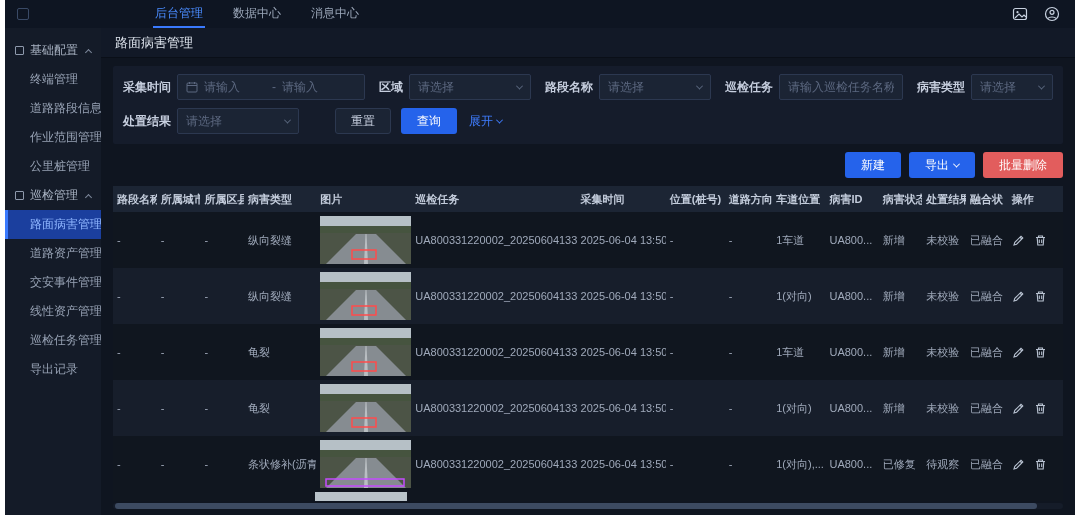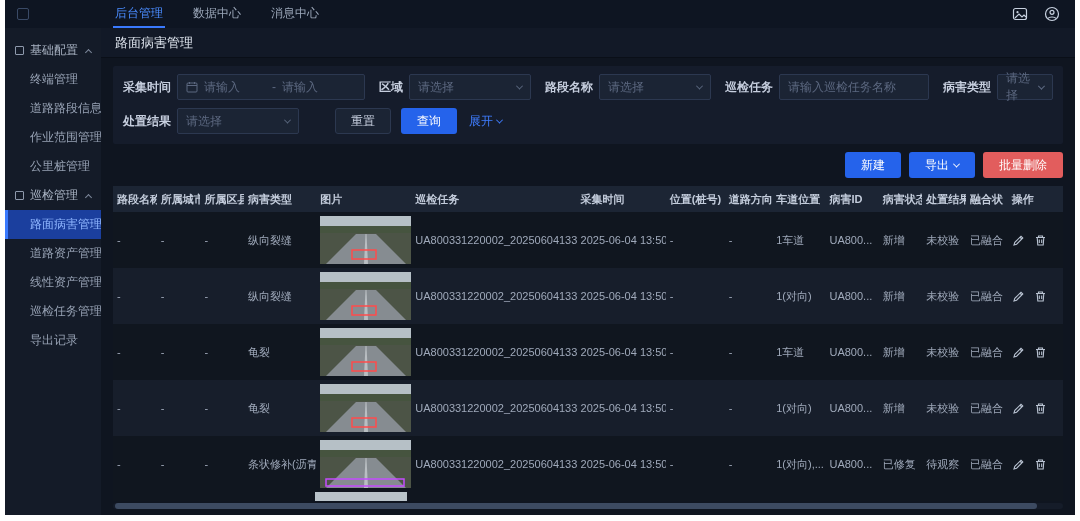--- a/index.html
+++ b/index.html
@@ -1,20 +1,20 @@
 <!DOCTYPE html>
 <html><head>
 <meta charset="utf-8">
 <style>
   * { box-sizing: border-box; margin: 0; padding: 0; }
   html,body { width:1080px; height:521px; background:#ffffff; font-family:"Liberation Sans","DejaVu Sans",sans-serif; overflow:hidden; }
   .app { margin:0 5px 6px 5px; width:1070px; height:515px; background:#0d1420; display:flex; flex-direction:column; overflow:hidden; }
 
   
-  .topbar { height:28px; background:#0e1522; display:flex; align-items:stretch; flex-shrink:0; }
+  .topbar { height:28px; background:#0e1522; display:flex; align-items:stretch; flex-shrink:0;gap:40px; }
   .logo-zone { width:96px; display:flex; align-items:center; padding-left:12px; }
   .logo-sq { width:12px; height:12px; border:1px solid #3a4berror; border:1px solid #3a4a66; border-radius:2px; }
   .top-tabs { display:flex; align-items:stretch; gap:26px; margin-left:12px; }
   .top-tab { display:flex; align-items:center; font-size:12px; color:#9aa6b8; cursor:pointer; border-bottom:2px solid transparent; padding:0 2px; }
   .top-tab.active { color:#4a8cff; border-bottom-color:#3a7afe; }
   .top-right { margin-left:auto; display:flex; align-items:center; gap:14px; padding-right:14px; }
   .top-icon { width:18px; height:18px; display:flex; align-items:center; justify-content:center; color:#c8d2e0; cursor:pointer; }
   .top-icon svg { width:16px; height:16px; }
 
   
@@ -164,20 +164,25 @@
           <span class="side-label">路面病害管理</span>
 
         </div>
 
         <div class="side-item sub">
 
           <span class="side-label">道路资产管理</span>
 
         </div>
 
+        <div class="side-item sub">
+
+          <span class="side-label">交安事件管理</span>
+
+        </div>
 
         <div class="side-item sub">
 
           <span class="side-label">线性资产管理</span>
 
         </div>
 
         <div class="side-item sub">
 
           <span class="side-label">巡检任务管理</span>
@@ -219,21 +224,21 @@
             </div>
             <div class="f-group">
               <span class="f-label">路段名称</span>
               <div class="f-ctl f-select" style="width:112px">
                 <span>请选择</span>
                   <span class="chev down"></span>
               </div>
             </div>
             <div class="f-group">
               <span class="f-label">巡检任务</span>
-              <div class="f-ctl" style="width:150px">
+              <div class="f-ctl" style="width:124px">
                 <input placeholder="请输入巡检任务名称" style="">
               </div>
             </div>
             <div class="f-group" style="flex:1; margin-right:0">
               <span class="f-label">病害类型</span>
               <div class="f-ctl f-select" style="flex:1">
                 <span>请选择</span>
                   <span class="chev down"></span>
               </div>
             </div>

